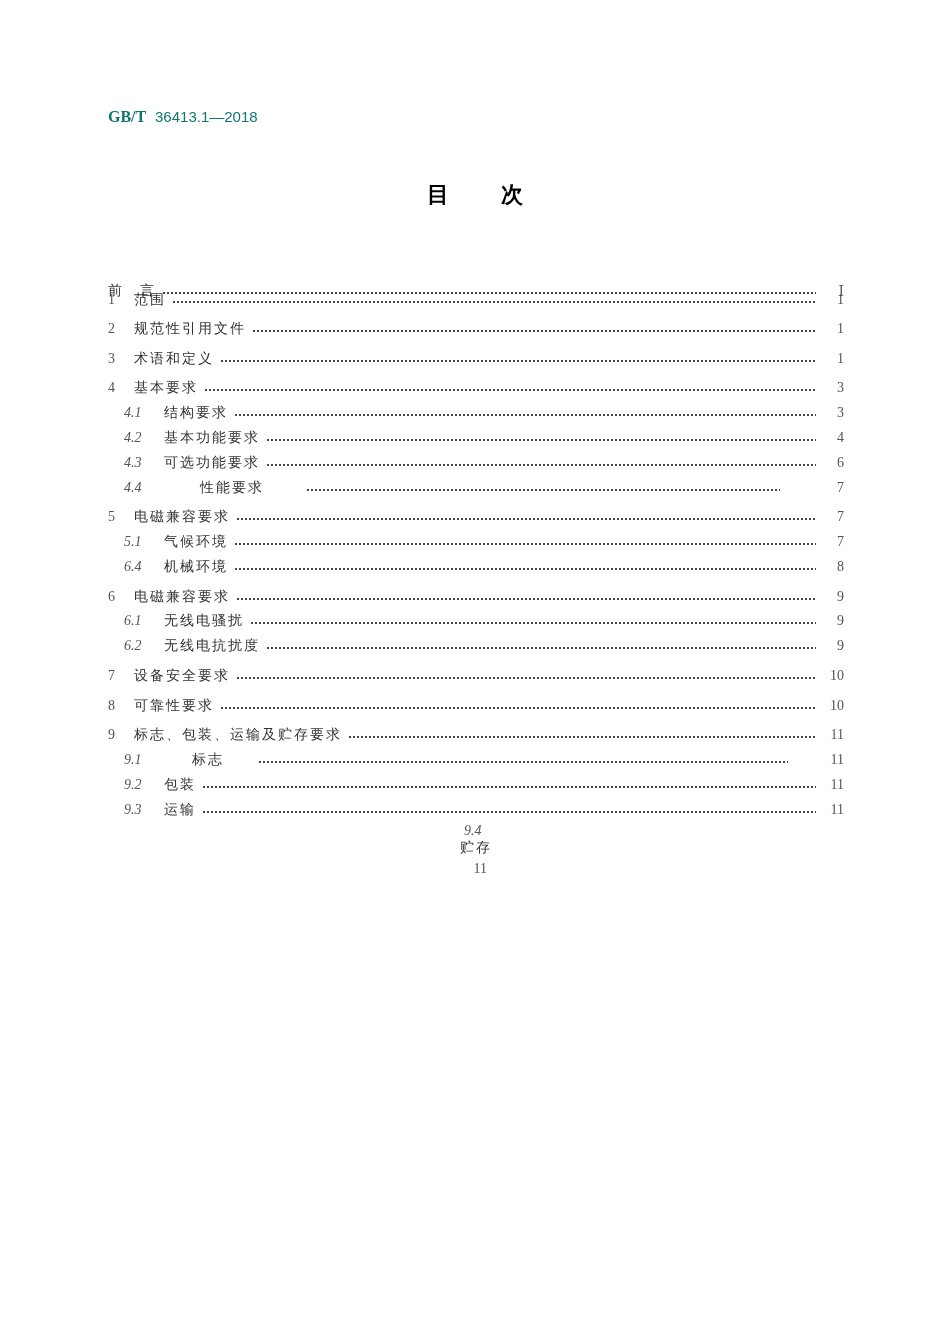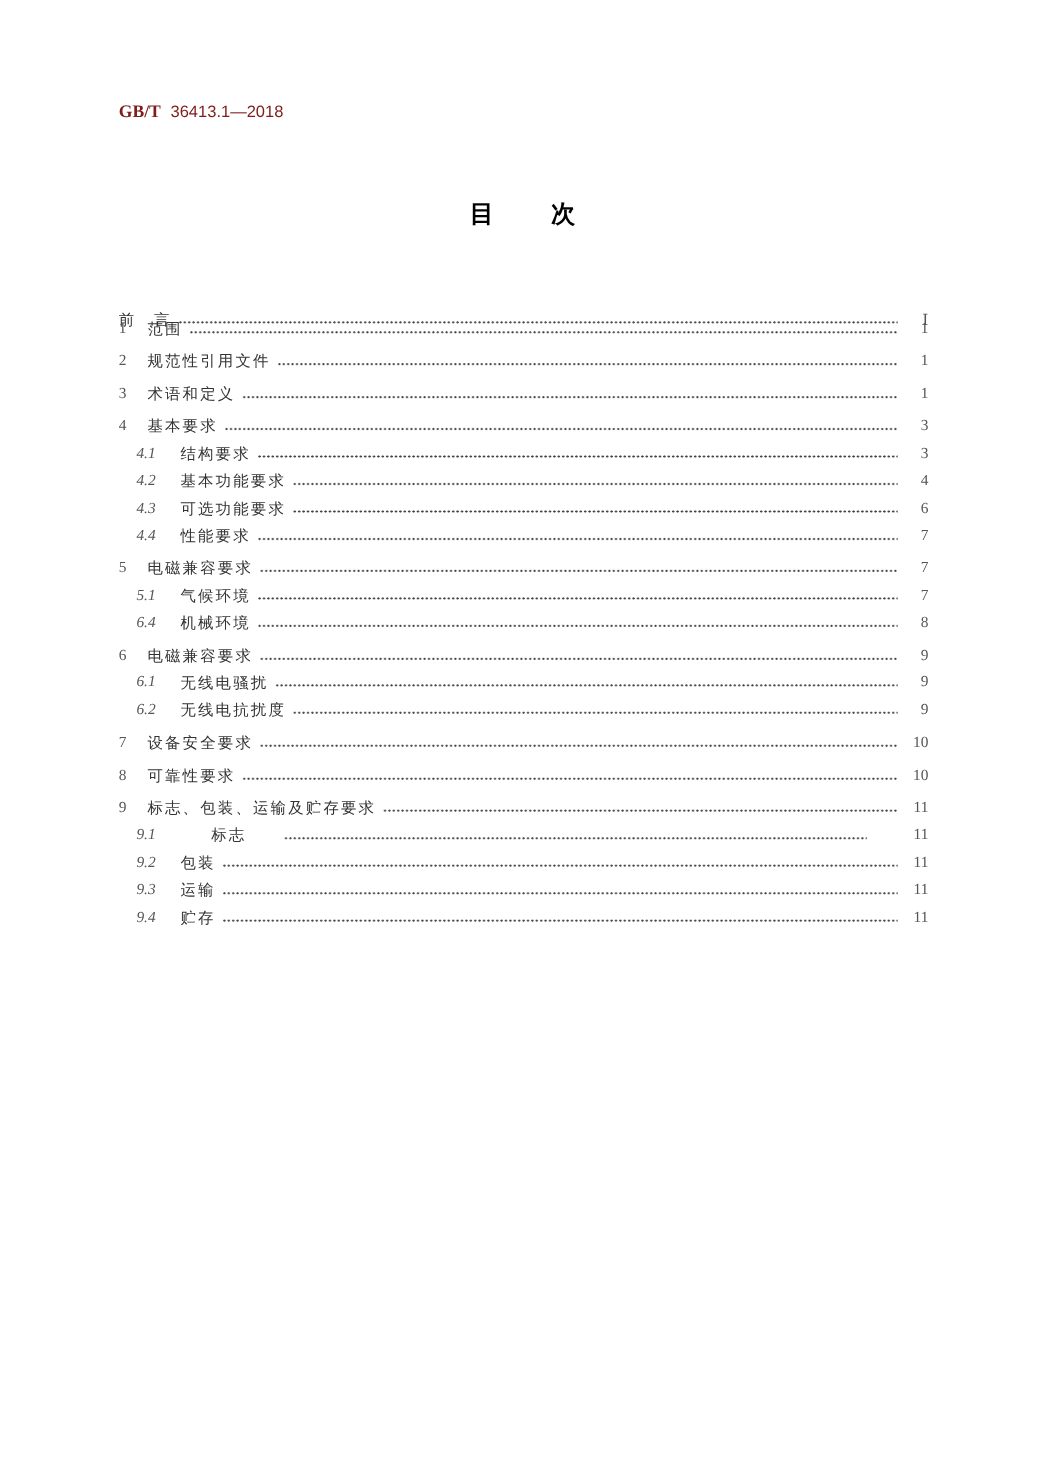--- a/index.html
+++ b/index.html
@@ -11,23 +11,23 @@
       width: 950px;
       height: 1344px;
       position: relative;
       overflow: hidden;
       color: #333333;
       font-family: "DejaVu Serif", "Liberation Serif", serif;
     }
     .std-code {
       position: absolute;
       left: 108px;
-      top: 92px;
+      top: 108px;
       font-size: 15px;
-      color: #7f1d1d;
+      color: #0f766e;
       white-space: nowrap;
     }
     .std-code .prefix {
       font-family: "Liberation Serif", "DejaVu Serif", serif;
       font-weight: bold;
       font-size: 16px;
     }
     .std-code .number {
       font-family: "Liberation Sans", "DejaVu Sans", sans-serif;
       font-size: 15px;
@@ -155,21 +155,21 @@
       <span class="label">基本功能要求</span>
       <span class="leader"></span>
       <span class="page">4</span>
     </div>
     <div class="toc-row lvl2" style="top: 192px;">
       <span class="num">4.3</span>
       <span class="label">可选功能要求</span>
       <span class="leader"></span>
       <span class="page">6</span>
     </div>
-    <div class="toc-row lvl2" style="top: 217px;">
+    <div class="toc-row lvl2" style="top: 217px; gap: 36px;">
       <span class="num">4.4</span>
       <span class="label">性能要求</span>
       <span class="leader"></span>
       <span class="page">7</span>
     </div>
     <div class="toc-row lvl1" style="top: 246px;">
       <span class="num">5</span>
       <span class="label">电磁兼容要求</span>
       <span class="leader"></span>
       <span class="page">7</span>
@@ -233,19 +233,19 @@
       <span class="label">包装</span>
       <span class="leader"></span>
       <span class="page">11</span>
     </div>
     <div class="toc-row lvl2" style="top: 539px;">
       <span class="num">9.3</span>
       <span class="label">运输</span>
       <span class="leader"></span>
       <span class="page">11</span>
     </div>
-    <div class="toc-row lvl2" style="top: 564px;">
+    <div class="toc-row lvl2" style="top: 564px; flex-direction: column;">
       <span class="num">9.4</span>
       <span class="label">贮存</span>
       <span class="leader"></span>
       <span class="page">11</span>
     </div>
   </div>
 
 </body></html>

